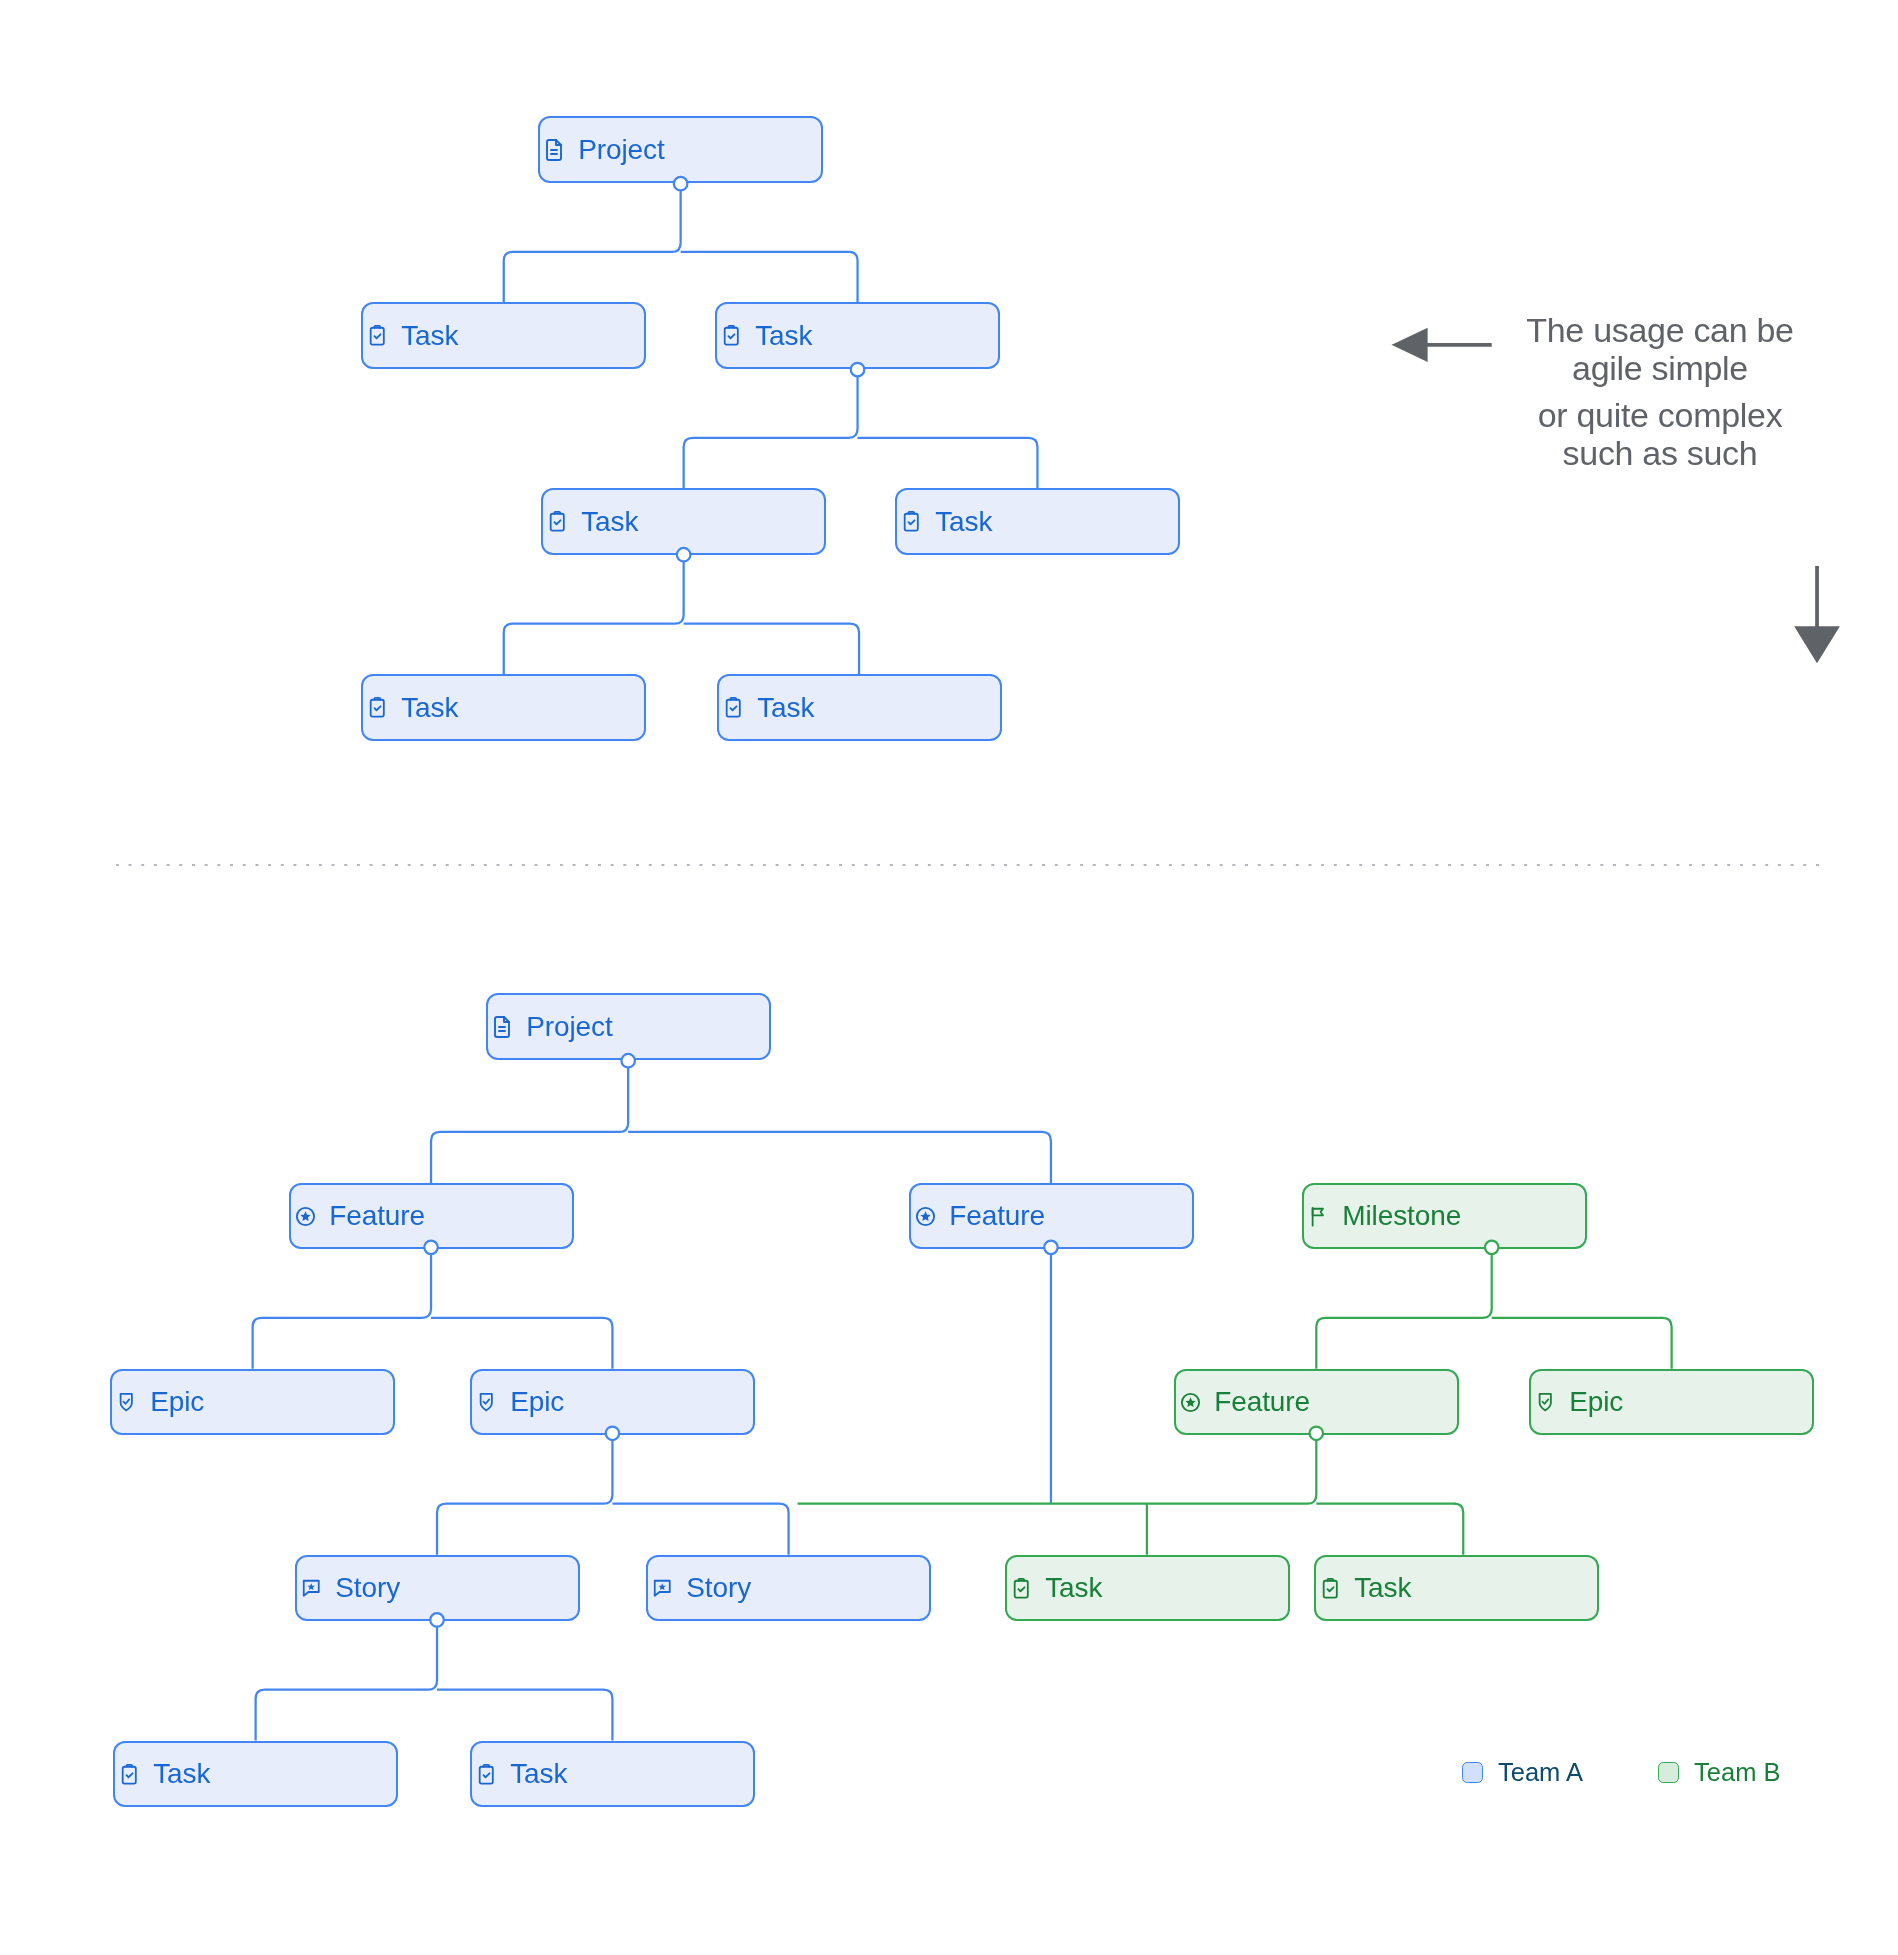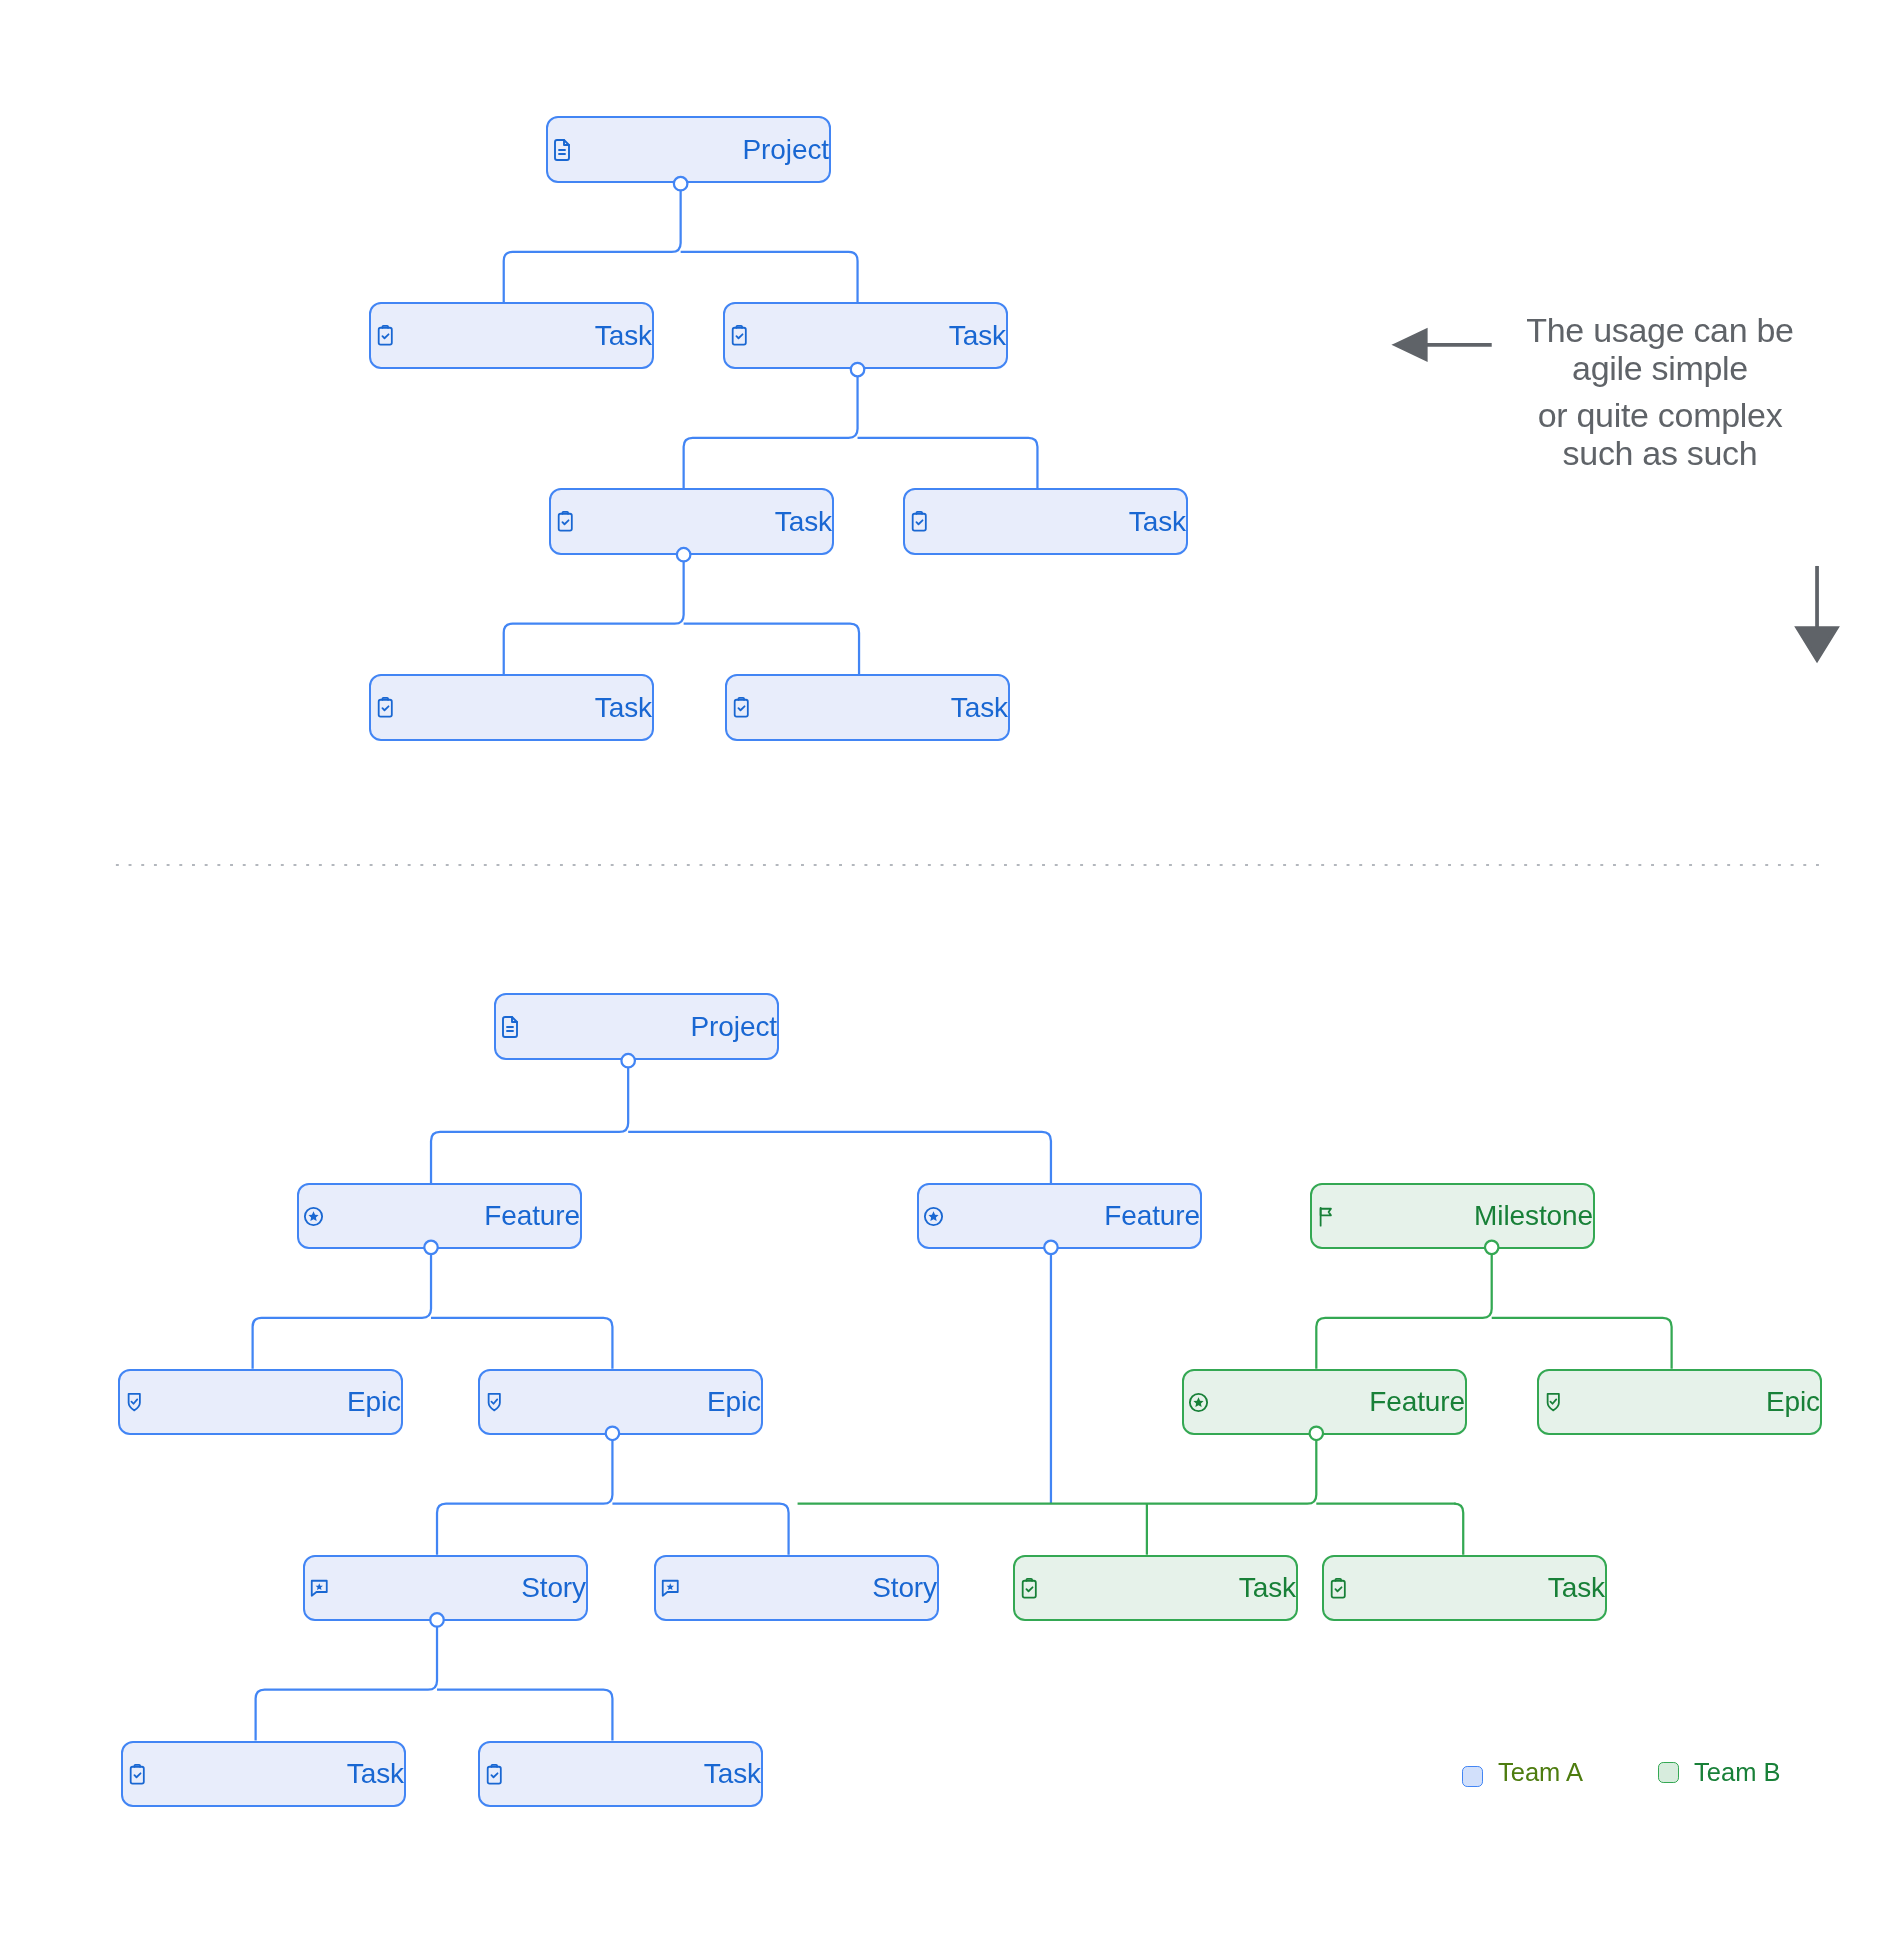--- a/index.html
+++ b/index.html
@@ -20,30 +20,29 @@
     position: absolute;
     left: 0; top: 0;
     width: 1898px;
     height: 1955px;
     pointer-events: none;
   }
   .node {
     position: absolute;
     display: flex;
     align-items: center;
-    justify-content: space-between;
+    justify-content: flex-start;
     border-radius: 12px;
     border-width: 2.2px;
     border-style: solid;
     font-size: 28px;
     font-weight: 500;
     letter-spacing: -0.1px;
     white-space: nowrap;
     z-index: 3;
-    margin-left: 8px;
   }
   .node.blue {
     background: #E8EDFB;
     border-color: #4285F4;
     color: #1967D2;
   }
   .node.green {
     background: #E6F2EA;
     border-color: #34A853;
     color: #188038;
@@ -89,21 +88,21 @@
   .legend {
     position: absolute;
     left: 1462px;
     top: 1758px;
     display: flex;
     align-items: center;
     gap: 75px;
     z-index: 4;
   }
   .legend-item { display: flex; align-items: center; gap: 15px; font-size: 25.5px; font-weight: 500; }
-  .legend-item.blue { color: #4d7c0f; align-items: flex-end; }
+  .legend-item.blue { color: #0c4a6e; }
   .legend-item.green { color: #188038; }
   .swatch { width: 21px; height: 21px; border-radius: 5.2px; border: 1.9px solid; display:inline-block; }
   .legend-item.blue .swatch { background: #D2E0FB; border-color: #4285F4; }
   .legend-item.green .swatch { background: #D7ECDD; border-color: #34A853; }
 </style>
 </head>
 <body>
 
 <div id="canvas">
 

